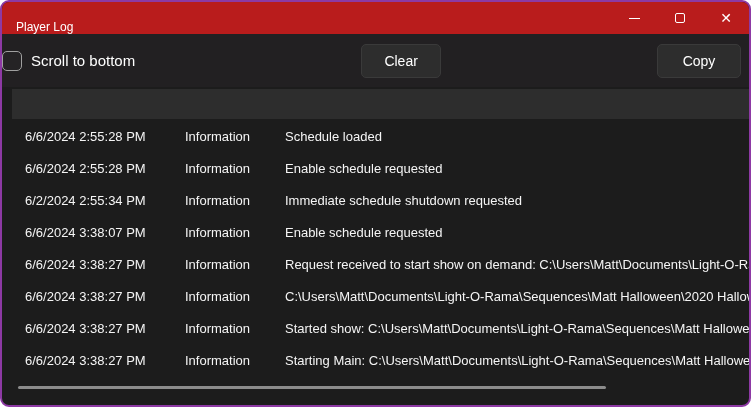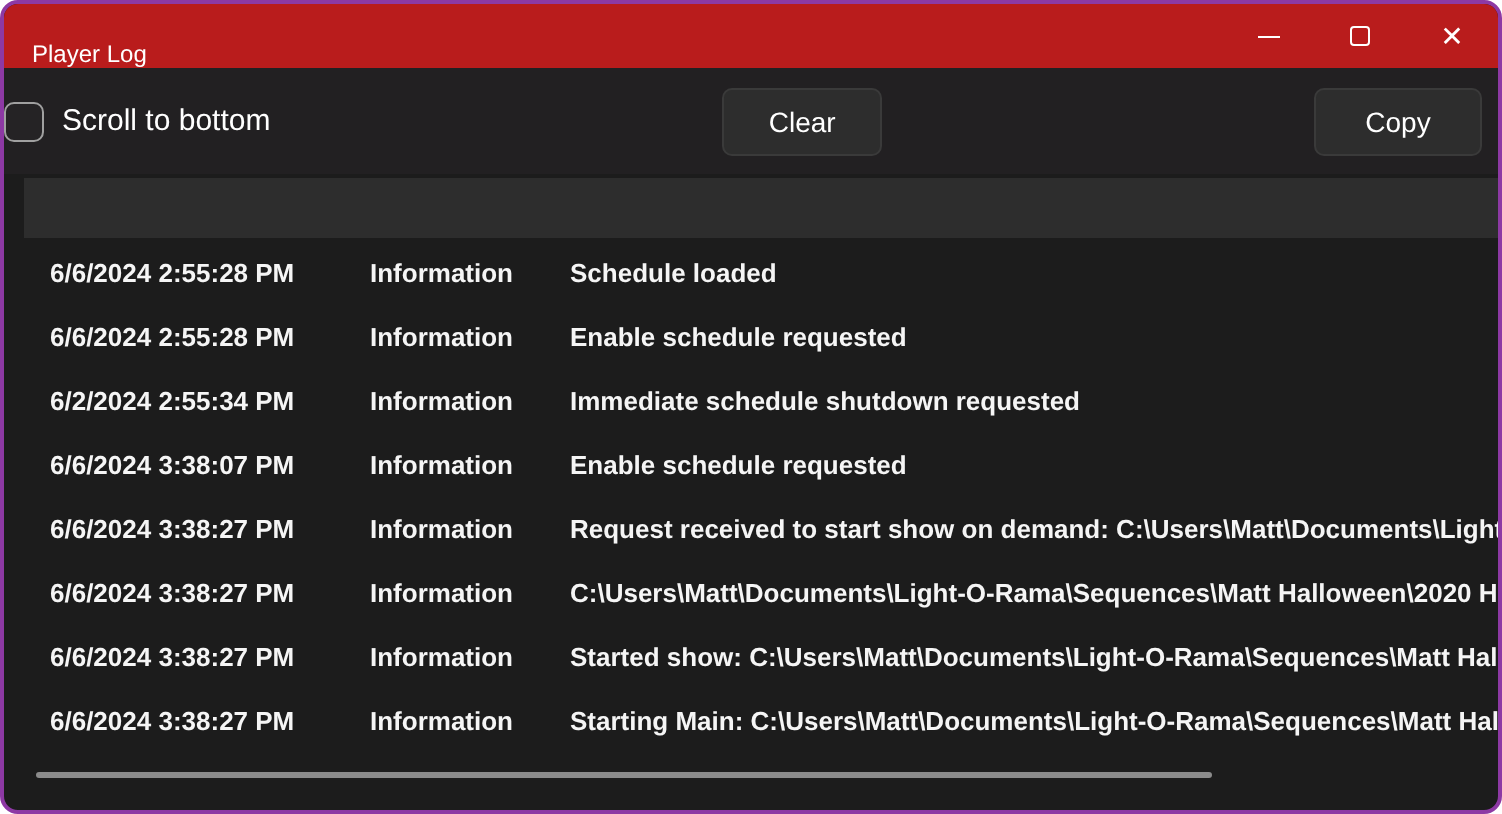--- a/index.html
+++ b/index.html
@@ -74,21 +74,21 @@
   .btn-copy  { width: 84px; margin-right: 8px; }
   
   .table-header {
     position: absolute; top: 87px; left: 10px; right: 0; height: 30px;
     background: #2d2d2d;
     display: flex;
     font-size: 13px; color: #e8e8e8;
   }
   .table-header .cell { line-height: 30px; margin-top: 44px; }
   .rows {
-    position: absolute; top: 119px; left: 10px; right: 0; font-weight: bold;
+    position: absolute; top: 119px; left: 10px; right: 0;
   }
   .row {
     display: flex; height: 32px;
     font-size: 13px; color: #f5f5f5;
   }
   .row .cell { line-height: 32px; }
   .cell { white-space: nowrap; overflow: hidden; }
   .col-time  { width: 160px; padding-left: 13px; flex: none; }
   .col-level { width: 101px; padding-left: 13px; flex: none; }
   .col-event { flex: 1; padding-left: 12px; }

